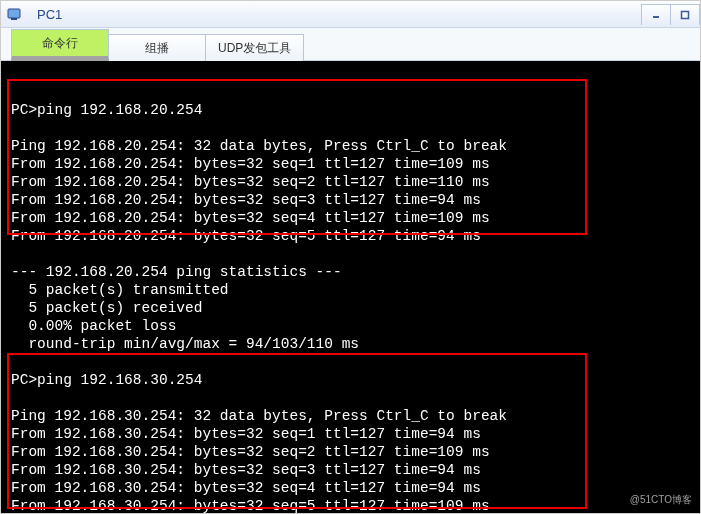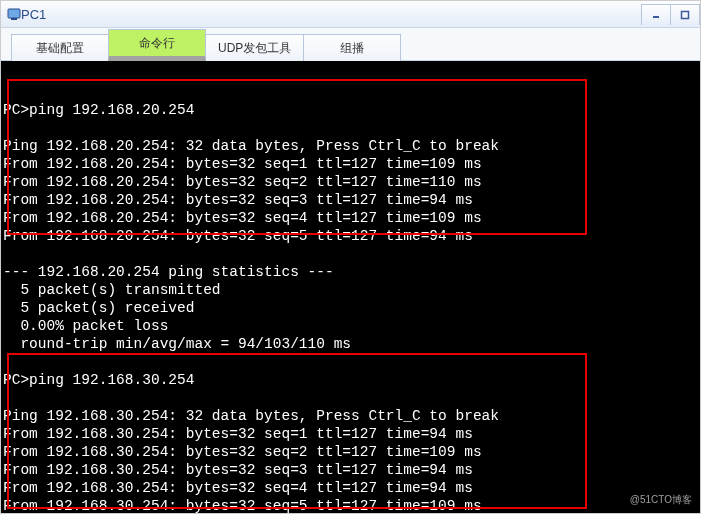--- a/index.html
+++ b/index.html
@@ -18,21 +18,21 @@
     height: 26px;
     background: linear-gradient(to bottom, #fdfdfe 0%, #eef3fa 50%, #e4ecf7 100%);
     border-bottom: 1px solid #c9d4e6;
     display: flex;
     align-items: center;
     justify-content: space-between;
     padding: 0 0 0 6px;
   }
   .titlebar .left {
     display: flex;
-    gap: 0;
+    gap: 16px;
   }
   .titlebar .app-icon {
     width: 14px; height: 14px;
     display: inline-flex;
     align-items: center; justify-content: center;
   }
   .titlebar .title {
     font-size: 13px;
     color: #2a4a8a;
   }
@@ -81,21 +81,21 @@
     background: #bef264;
     z-index: 2;
     border-bottom: 5px solid #a3a3a3;
   }
   .terminal {
     background: #000;
     color: #fff;
     font-family: "Courier New", monospace;
     font-size: 14.5px;
     line-height: 18px;
-    padding: 4px 10px 8px 2px;
+    padding: 4px 10px 8px 10px;
     height: calc(514px - 26px - 32px - 2px);
     box-sizing: border-box;
     position: relative;
     white-space: pre;
     overflow: hidden;
   }
   .redbox {
     position: absolute;
     border: 2px solid #e60000;
     pointer-events: none;
@@ -132,31 +132,28 @@
     </div>
     <div class="win-btn">
       <svg width="10" height="10" viewBox="0 0 10 10">
           <rect x="1.5" y="1.5" width="7" height="7" fill="none" stroke="#3a5a9a" stroke-width="1.5"></rect>
         </svg>
     </div>
   </div>
 </div>
 
 <div class="tabbar">
-  <div class="tab">
-      <span>基础配置</span>
-    </div>
   <div class="tab active">
       <span>命令行</span>
     </div>
   <div class="tab">
-      <span>UDP发包工具</span>
+      <span>组播</span>
     </div>
   <div class="tab">
-      <span>组播</span>
+      <span>UDP发包工具</span>
     </div>
 </div>
 
 <div class="terminal" id="terminal"><div>                                                </div><div>&nbsp;</div><div>PC&gt;ping 192.168.20.254</div><div>&nbsp;</div><div>Ping 192.168.20.254: 32 data bytes, Press Ctrl_C to break</div><div>From 192.168.20.254: bytes=32 seq=1 ttl=127 time=109 ms</div><div>From 192.168.20.254: bytes=32 seq=2 ttl=127 time=110 ms</div><div>From 192.168.20.254: bytes=32 seq=3 ttl=127 time=94 ms</div><div>From 192.168.20.254: bytes=32 seq=4 ttl=127 time=109 ms</div><div>From 192.168.20.254: bytes=32 seq=5 ttl=127 time=94 ms</div><div>&nbsp;</div><div>--- 192.168.20.254 ping statistics ---</div><div>  5 packet(s) transmitted</div><div>  5 packet(s) received</div><div>  0.00% packet loss</div><div>  round-trip min/avg/max = 94/103/110 ms</div><div>&nbsp;</div><div>PC&gt;ping 192.168.30.254</div><div>&nbsp;</div><div>Ping 192.168.30.254: 32 data bytes, Press Ctrl_C to break</div><div>From 192.168.30.254: bytes=32 seq=1 ttl=127 time=94 ms</div><div>From 192.168.30.254: bytes=32 seq=2 ttl=127 time=109 ms</div><div>From 192.168.30.254: bytes=32 seq=3 ttl=127 time=94 ms</div><div>From 192.168.30.254: bytes=32 seq=4 ttl=127 time=94 ms</div><div>From 192.168.30.254: bytes=32 seq=5 ttl=127 time=109 ms</div>
   
   <div class="redbox" id="box0" style="top: 18px; left: 6px; width: 576px; height: 152px;"></div>
   <div class="redbox" id="box1" style="top: 292px; left: 6px; width: 576px; height: 152px;"></div>
   <div class="watermark">@51CTO博客</div>
 </div>
 

